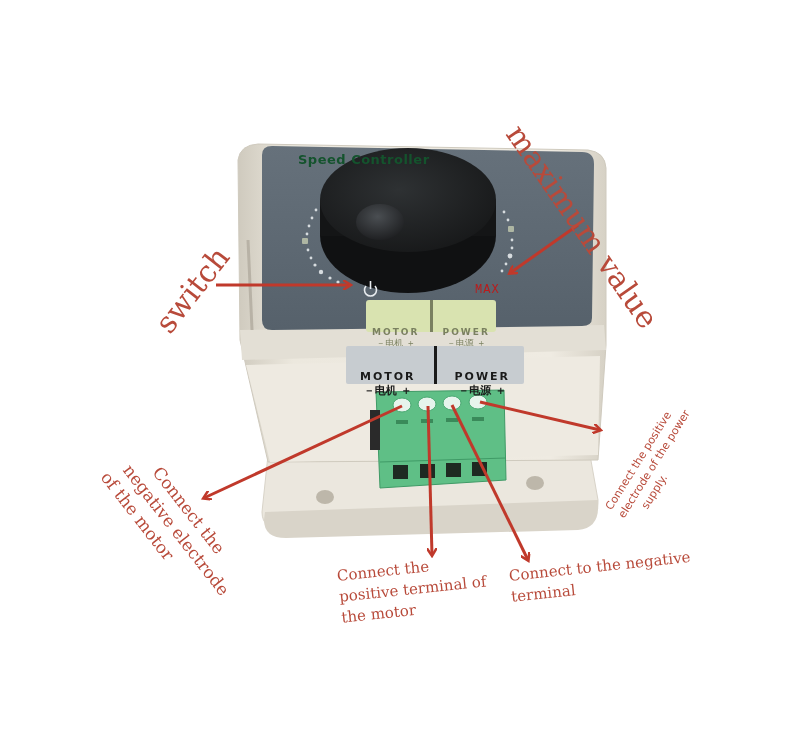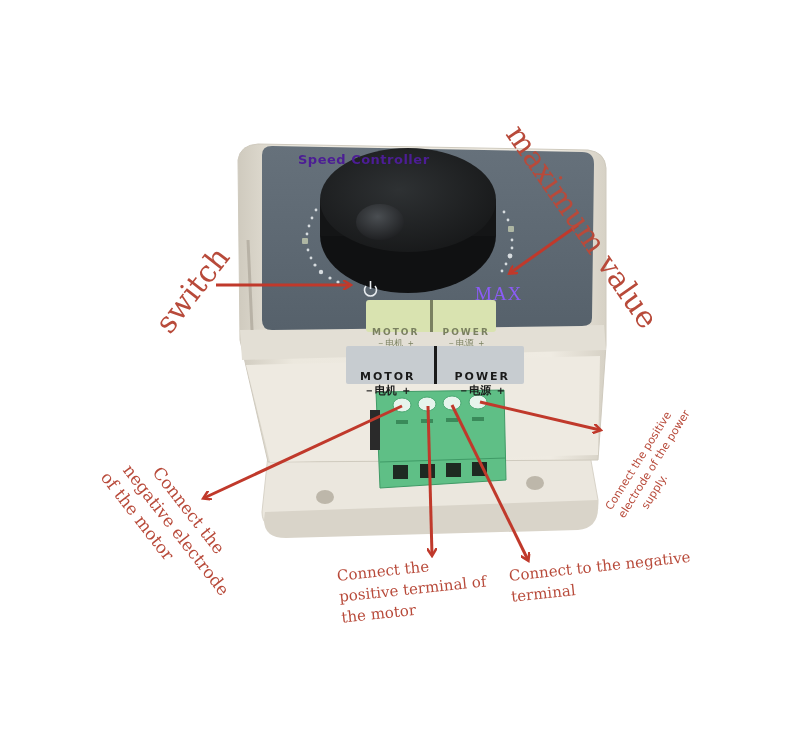--- a/index.html
+++ b/index.html
@@ -1,22 +1,22 @@
 <!DOCTYPE html>
 <html><head>
 <meta charset="utf-8">
 <style>
   html, body { margin:0; padding:0; background:#ffffff; }
   body { width:804px; height:748px; position:relative; overflow:hidden; font-family:"DejaVu Serif", serif; }
   svg.scene { position:absolute; left:0; top:0; }
   .ann { position:absolute; color:#b84a3a; white-space:nowrap; transform-origin:0 0; font-family:"DejaVu Serif", serif; }
   .ann-sans { font-family:"DejaVu Sans", sans-serif; }
   .ann .line { display:block; }
-  .face-title { position:absolute; color:#4c1d95; font-family:"DejaVu Sans", sans-serif; font-weight:bold; font-size:13px; letter-spacing:0.5px; }
-  .max-label { position:absolute; color:#8b5cf6; font-family:Liberation Serif, serif; font-size:19px; letter-spacing:1px; }
+  .face-title { position:absolute; color:#14532d; font-family:"DejaVu Sans", sans-serif; font-weight:bold; font-size:13px; letter-spacing:0.5px; }
+  .max-label { position:absolute; color:#b91c1c; font-family:Liberation Mono, monospace; font-size:12px; letter-spacing:1px; }
   .label-plate { position:absolute; font-family:"DejaVu Sans", sans-serif; display:flex; align-items:stretch; }
   .label-plate .half { display:flex; flex-direction:column; align-items:center; justify-content:center;margin-top:38px; }
   .label-plate .en { font-weight:bold; letter-spacing:2px; }
   .label-plate .sep { width:3px; margin:0 4px; position:relative; }
 </style>
 </head>
 <body>
 
 <svg class="scene" width="804" height="748" viewBox="0 0 804 748">
   <defs>

